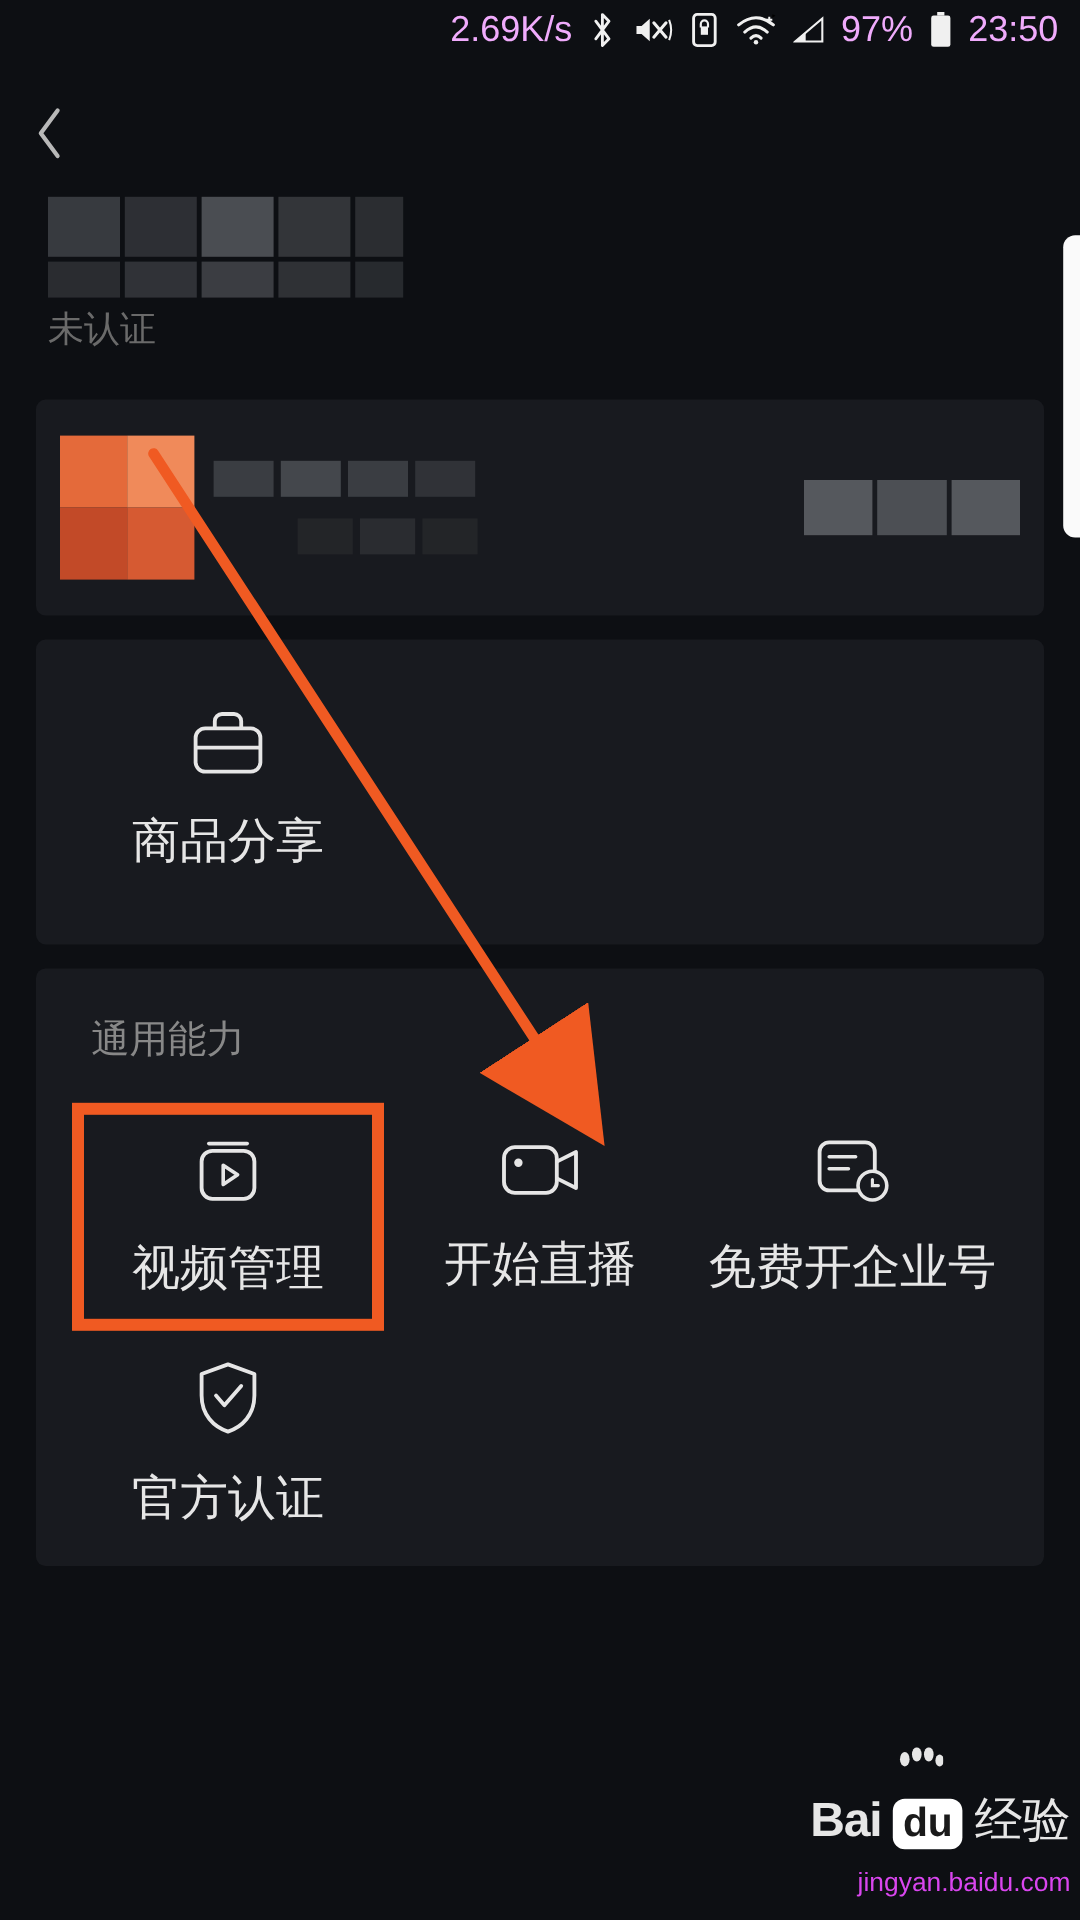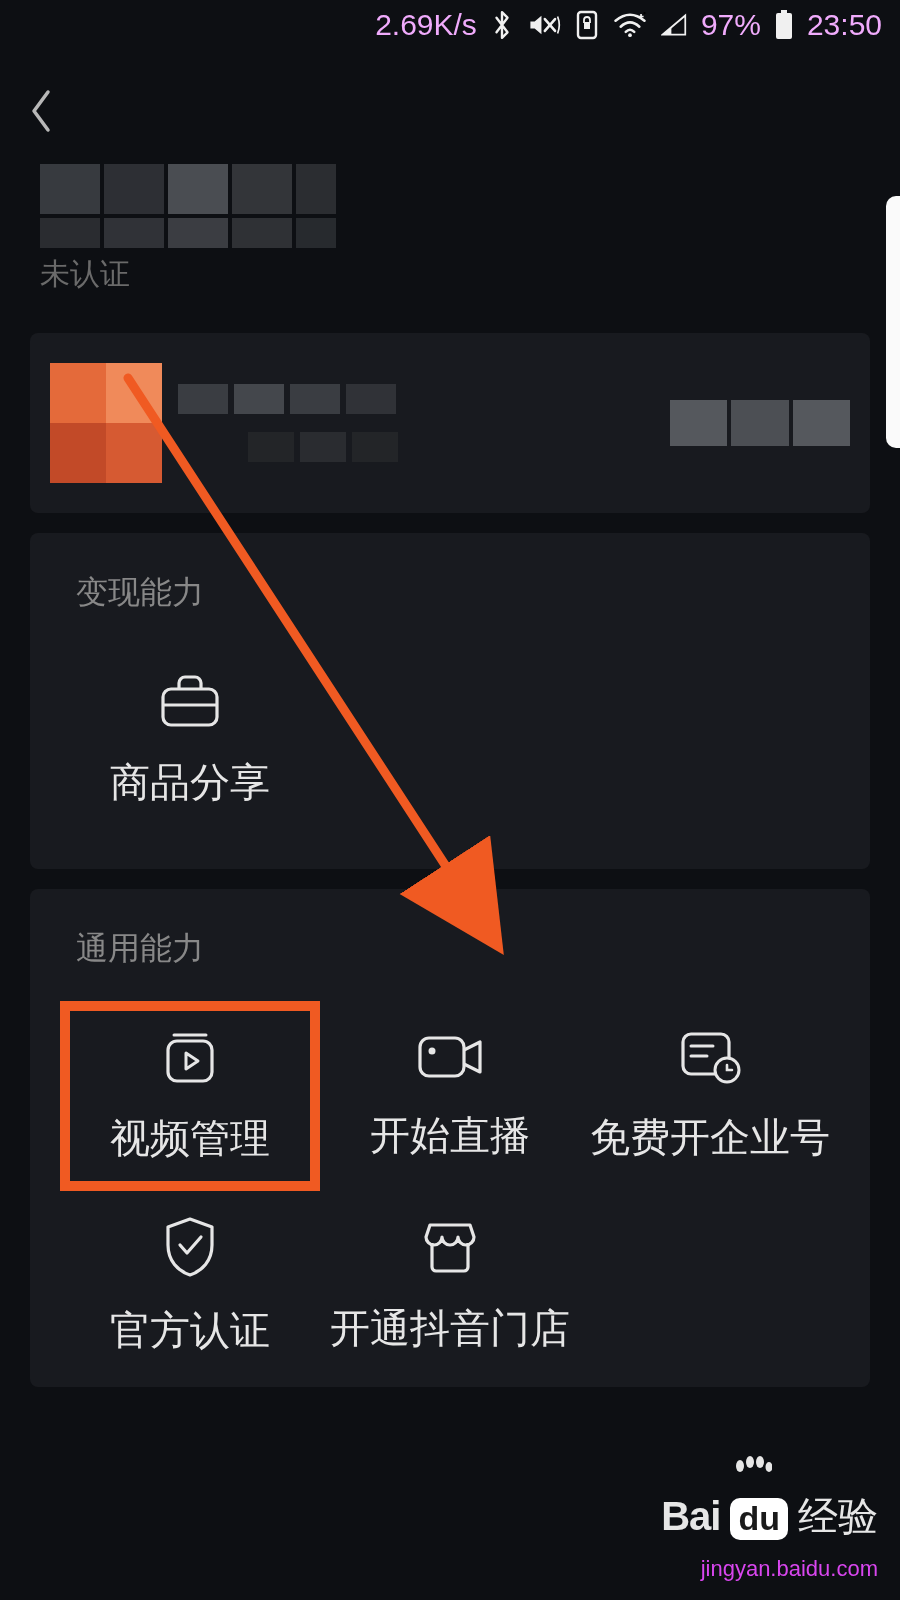--- a/index.html
+++ b/index.html
@@ -45,21 +45,21 @@
   
   .highlight { border: 10px solid #f05a22; }
   
   
   .arrow { position: absolute; top: 370px; left: 112px; pointer-events: none; }
   
   
   .scroll-ind { position: absolute; top: 196px; right: 0; width: 14px; height: 252px; background: #fafafa; border-top-left-radius: 10px; border-bottom-left-radius: 10px; }
   
   
-  .wm { position: absolute; bottom: 18px; right: 22px; color: #e6e6e6; text-align: right; }
+  .wm { position: absolute; bottom: 18px; right: 8px; color: #e6e6e6; text-align: right; }
   .wm .brand { display: flex; align-items: baseline; gap: 10px; justify-content: flex-end; }
   .wm .bai { font-size: 40px; font-weight: 700; letter-spacing: -1px; }
   .wm .du { display: inline-flex; align-items: center; justify-content: center; background: #fff; color: #1a1a1a; border-radius: 10px; font-size: 34px; font-weight: 700; padding: 0 8px; height: 42px; }
   .wm .jy { font-size: 40px; font-weight: 500; margin-top: 19px; }
   .wm .paw { position: absolute; top: -14px; right: 106px; }
   .wm .url { font-size: 22px; color: #d946ef; margin-top: 12px; }
 </style>
 </head>
 <body>
 
@@ -161,21 +161,20 @@
     </div>
     <div class="right">
       <div class="b" style="width:60px;background:#55585d"></div>
         <div class="b" style="width:60px;background:#4c4f54"></div>
         <div class="b" style="width:60px;background:#55585d"></div>
     </div>
   </div>
 </div>
 
 <div class="card" style="margin-top:20px;">
-  <div class="section-title">变现能力</div>
   <div class="grid">
     <div class="cell">
       <span>
         <svg width="66" height="60" viewBox="0 0 66 60">
             <rect x="6" y="18" width="54" height="36" rx="8" fill="none" stroke="#e6e6e6" stroke-width="3.2"></rect>
             <path d="M22 18 V12 a6 6 0 0 1 6 -6 h10 a6 6 0 0 1 6 6 V18" fill="none" stroke="#e6e6e6" stroke-width="3.2"></path>
             <line x1="6" y1="34" x2="60" y2="34" stroke="#e6e6e6" stroke-width="3.2"></line>
           </svg>
       </span>
       <span class="label">商品分享</span>
@@ -219,29 +218,20 @@
       <span class="label">免费开企业号</span>
     </div>
     <div class="cell">
       <span>
         <svg width="56" height="64" viewBox="0 0 56 64">
             <path d="M28 4 L50 12 V30 C50 46 40 56 28 60 C16 56 6 46 6 30 V12 Z" fill="none" stroke="#e6e6e6" stroke-width="3.2" stroke-linejoin="round"></path>
             <path d="M18 30 L25 38 L39 22" fill="none" stroke="#e6e6e6" stroke-width="3.2" stroke-linecap="round" stroke-linejoin="round"></path>
           </svg>
       </span>
       <span class="label">官方认证</span>
-    </div>
-    <div class="cell">
-      <span>
-        <svg width="60" height="60" viewBox="0 0 60 60">
-            <path d="M10 8 H50 L54 20 A8 8 0 0 1 38 20 A8 8 0 0 1 22 20 A8 8 0 0 1 6 20 Z" fill="none" stroke="#e6e6e6" stroke-width="3.2" stroke-linejoin="round"></path>
-            <path d="M12 26 V50 a4 4 0 0 0 4 4 H44 a4 4 0 0 0 4 -4 V26" fill="none" stroke="#e6e6e6" stroke-width="3.2"></path>
-          </svg>
-      </span>
-      <span class="label">开通抖音门店</span>
     </div>
   </div>
 </div>
 
 <svg class="arrow" width="440" height="620">
   <defs>
     <marker id="ah" markerWidth="14" markerHeight="14" refX="10" refY="6" orient="auto">
       <path d="M0 0 L12 6 L0 12 Z" fill="#f05a22"></path>
     </marker>
   </defs>

